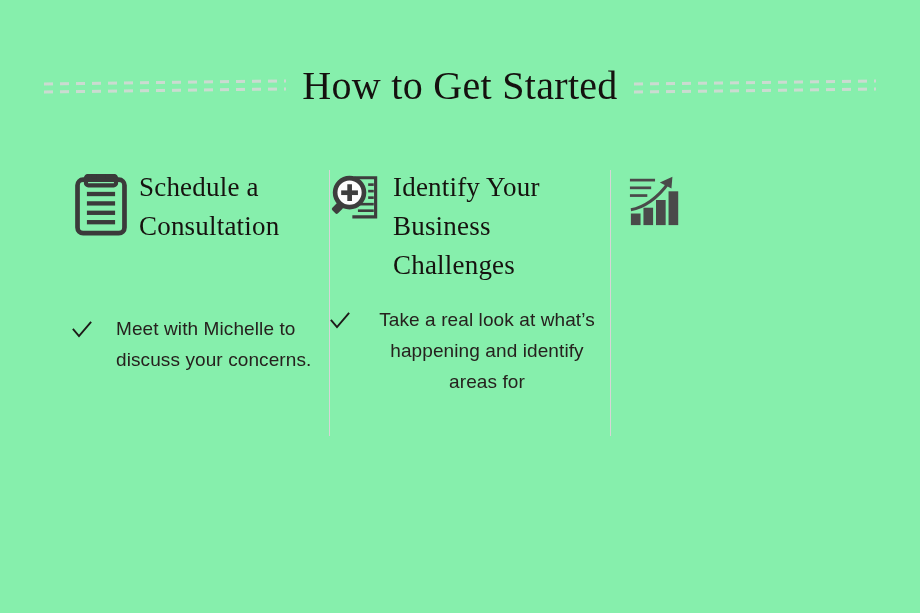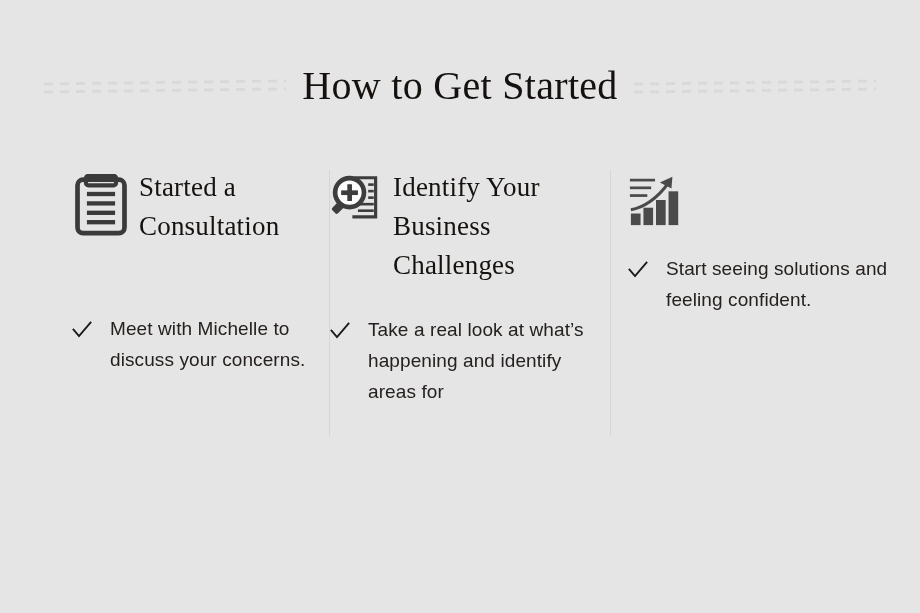--- a/index.html
+++ b/index.html
@@ -13,21 +13,21 @@
     font-family: "Liberation Sans", sans-serif;
     overflow: hidden;
     position: relative;
     -webkit-font-smoothing: antialiased;
   }
 
   .slide {
     position: relative;
     width: 920px;
     height: 613px;
-    background: #e5e5e5;
+    background: #86efac;
   }
 
   
   .title-row {
     position: absolute;
     top: 58px;
     left: 0;
     width: 920px;
     height: 56px;
     display: flex;
@@ -120,24 +120,24 @@
     color: #16120f;
     letter-spacing: 0.2px;
   }
   .col.c1 .head-title { max-width: 185px; }
   .col.c2 .head-title { max-width: 190px; }
   .col.c3 .head-title { max-width: 165px; }
 
   .body-row {
     display: flex;
     align-items: flex-start;
-    gap: 18px;
+    gap: 24px;
   }
   .col.c1 .body-row { margin-top: 68px; margin-left: 0px; }
-  .col.c2 .body-row { margin-top: 30px; margin-left: 0px; }
+  .col.c2 .body-row { margin-top: 20px; margin-left: 0px; text-align: center; }
   .col.c3 .body-row { margin-top: 26px; margin-left: 0px; }
 
   .check {
     flex: 0 0 auto;
     width: 20px;
     height: 22px;
     margin-top: 6px;
   }
   .body-text {
     font-family: "Liberation Sans", sans-serif;
@@ -198,21 +198,21 @@
             <rect x="4" y="6" width="50" height="57" rx="6" ry="6" fill="none" stroke="#3a3a3a" stroke-width="5"></rect>
             <rect x="13" y="2" width="32" height="10" rx="2.5" ry="2.5" fill="none" stroke="#3a3a3a" stroke-width="4.5"></rect>
             <rect x="18.5" y="0" width="5.5" height="5" rx="1.6" fill="#3a3a3a"></rect>
             <rect x="34" y="0" width="5.5" height="5" rx="1.6" fill="#3a3a3a"></rect>
             <rect x="14" y="19" width="30" height="4.6" fill="#3a3a3a"></rect>
             <rect x="14" y="29" width="30" height="4.6" fill="#3a3a3a"></rect>
             <rect x="14" y="39" width="30" height="4.6" fill="#3a3a3a"></rect>
             <rect x="14" y="49" width="30" height="4.6" fill="#3a3a3a"></rect>
           </svg>
         </div>
-        <div class="head-title">Started a Consultation</div>
+        <div class="head-title">Schedule a Consultation</div>
       </div>
       <div class="body-row">
         <div class="check">
           <svg viewBox="0 0 20 20" width="20" height="20" aria-hidden="true">
             <polyline points="1.5,9.5 7,16 18.5,2.5" fill="none" stroke="#1d1a18" stroke-width="1.9" stroke-linecap="square" stroke-linejoin="miter"></polyline>
           </svg>
         </div>
         <div class="body-text">Meet with Michelle to discuss your concerns.</div>
       </div>
     </div>
@@ -261,26 +261,18 @@
             <path d="M3 38 C16 36 31 26 42 10" fill="none" stroke="#4a4a4a" stroke-width="3.2"></path>
             <polygon points="46,4 45,16 33,10" fill="#4a4a4a"></polygon>
 
             <rect x="3" y="42" width="10" height="12" fill="#4a4a4a"></rect>
             <rect x="16" y="36" width="10" height="18" fill="#4a4a4a"></rect>
             <rect x="29" y="28" width="10" height="26" fill="#4a4a4a"></rect>
             <rect x="42" y="19" width="10" height="35" fill="#4a4a4a"></rect>
           </svg>
         </div>
       </div>
-      <div class="body-row">
-        <div class="check">
-          <svg viewBox="0 0 20 20" width="20" height="20" aria-hidden="true">
-            <polyline points="1.5,9.5 7,16 18.5,2.5" fill="none" stroke="#1d1a18" stroke-width="1.9" stroke-linecap="square" stroke-linejoin="miter"></polyline>
-          </svg>
-        </div>
-        <div class="body-text">Start seeing solutions and feeling confident.</div>
-      </div>
     </div>
 
   </div>
 
 
 </div>
 
 </body></html>

